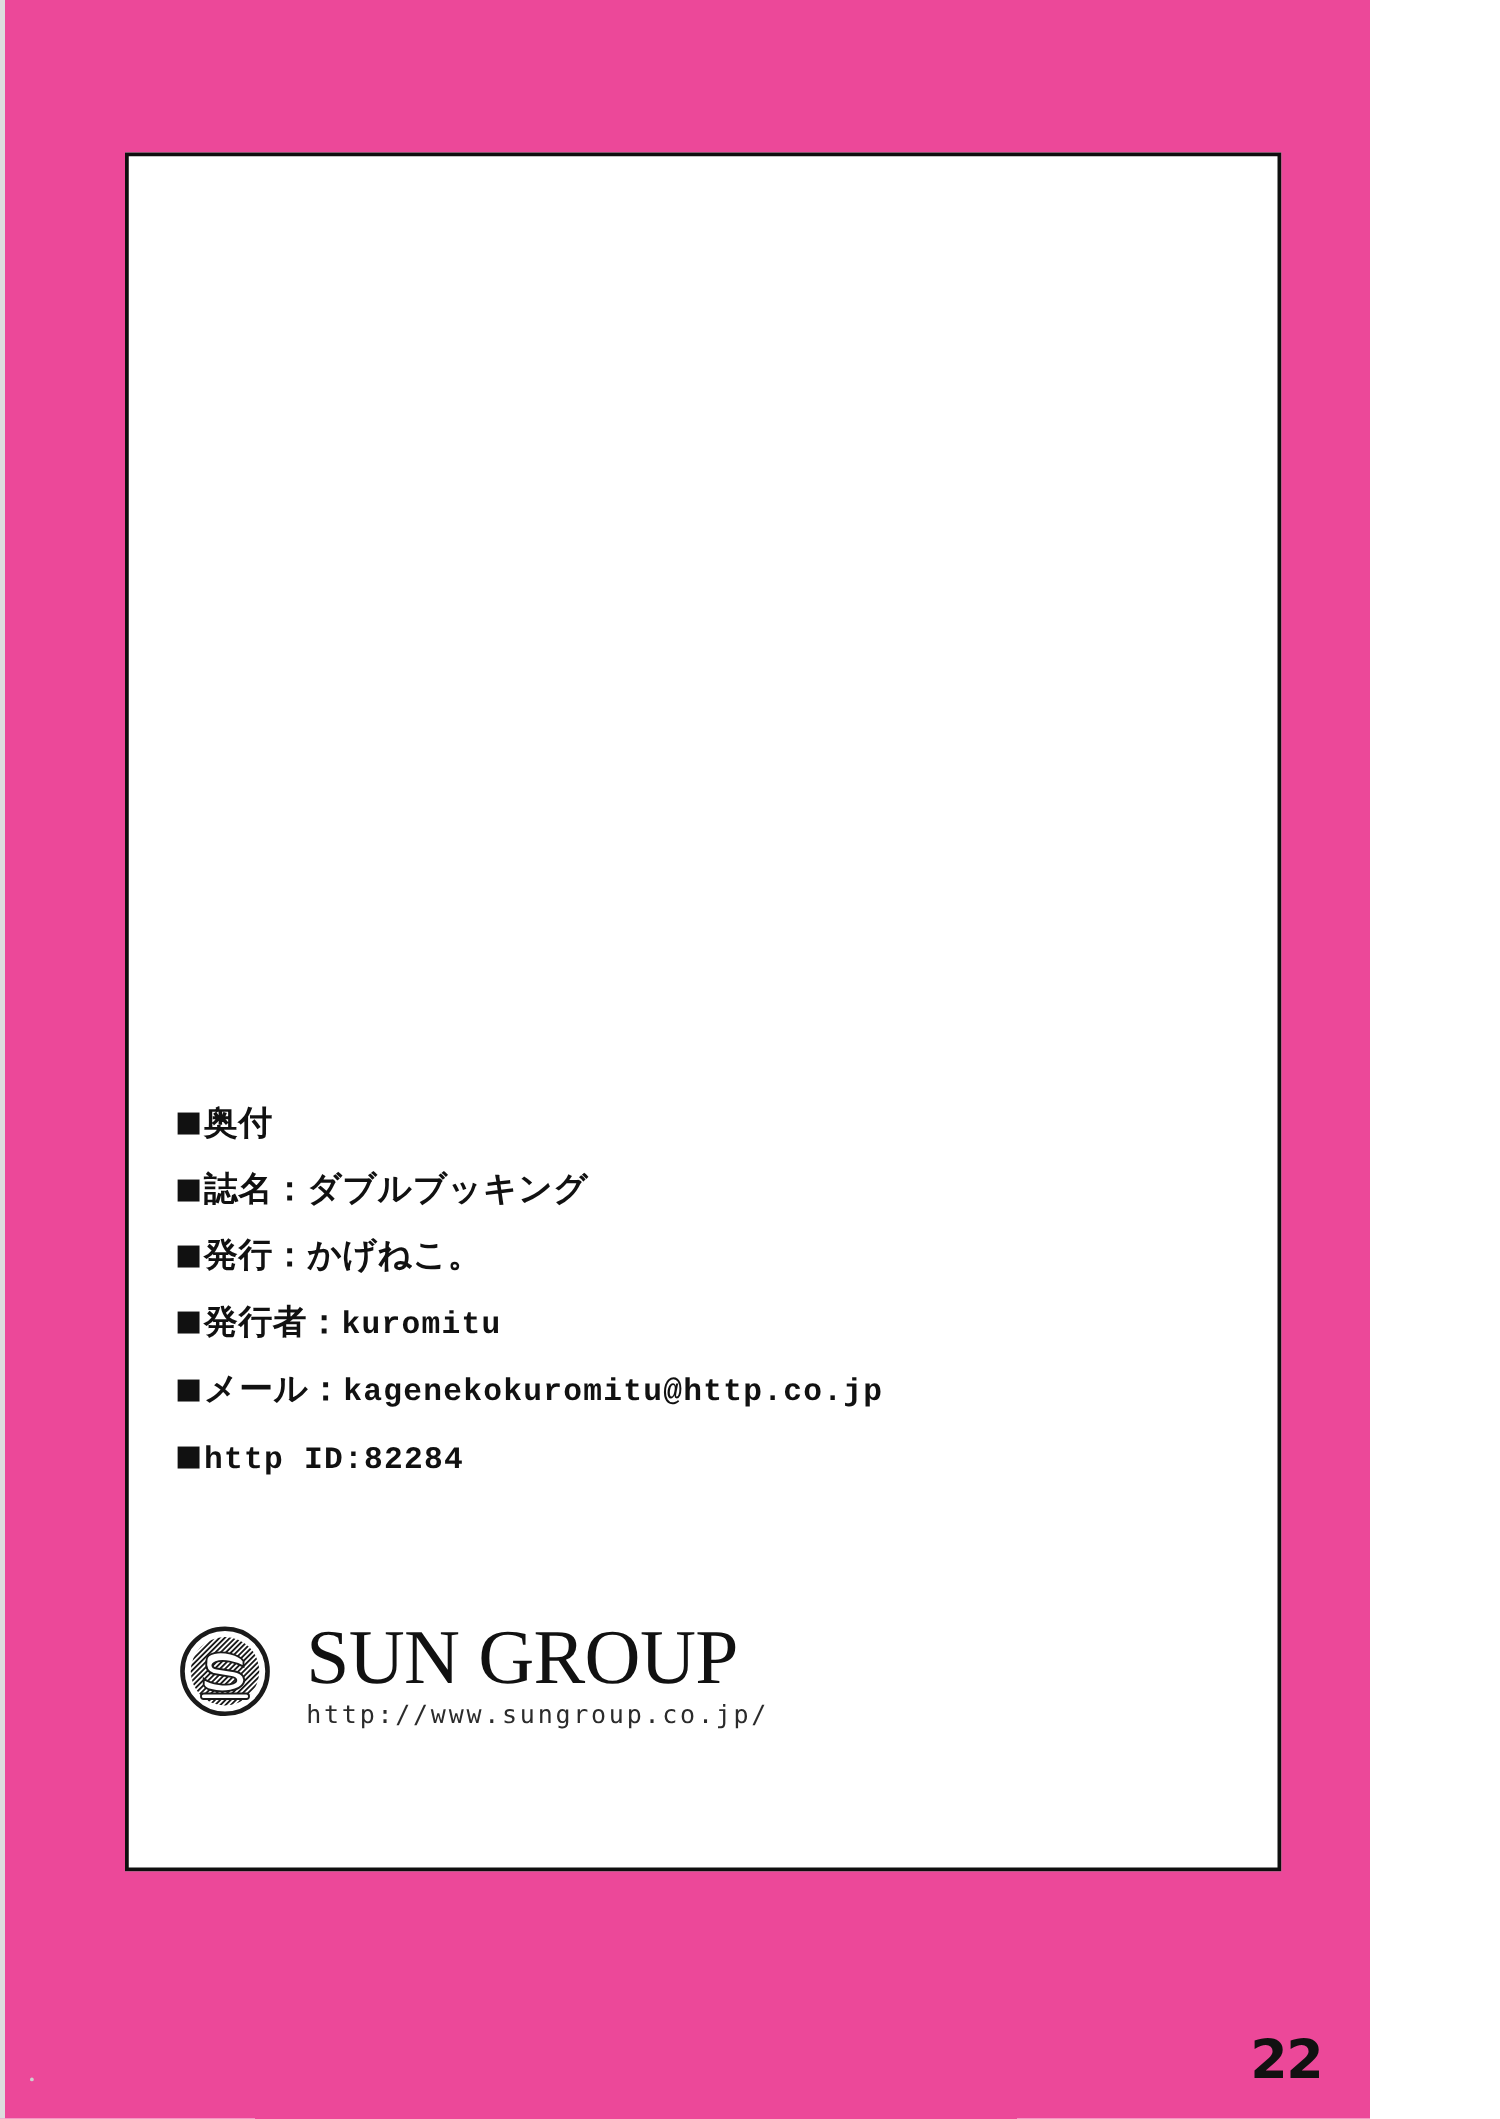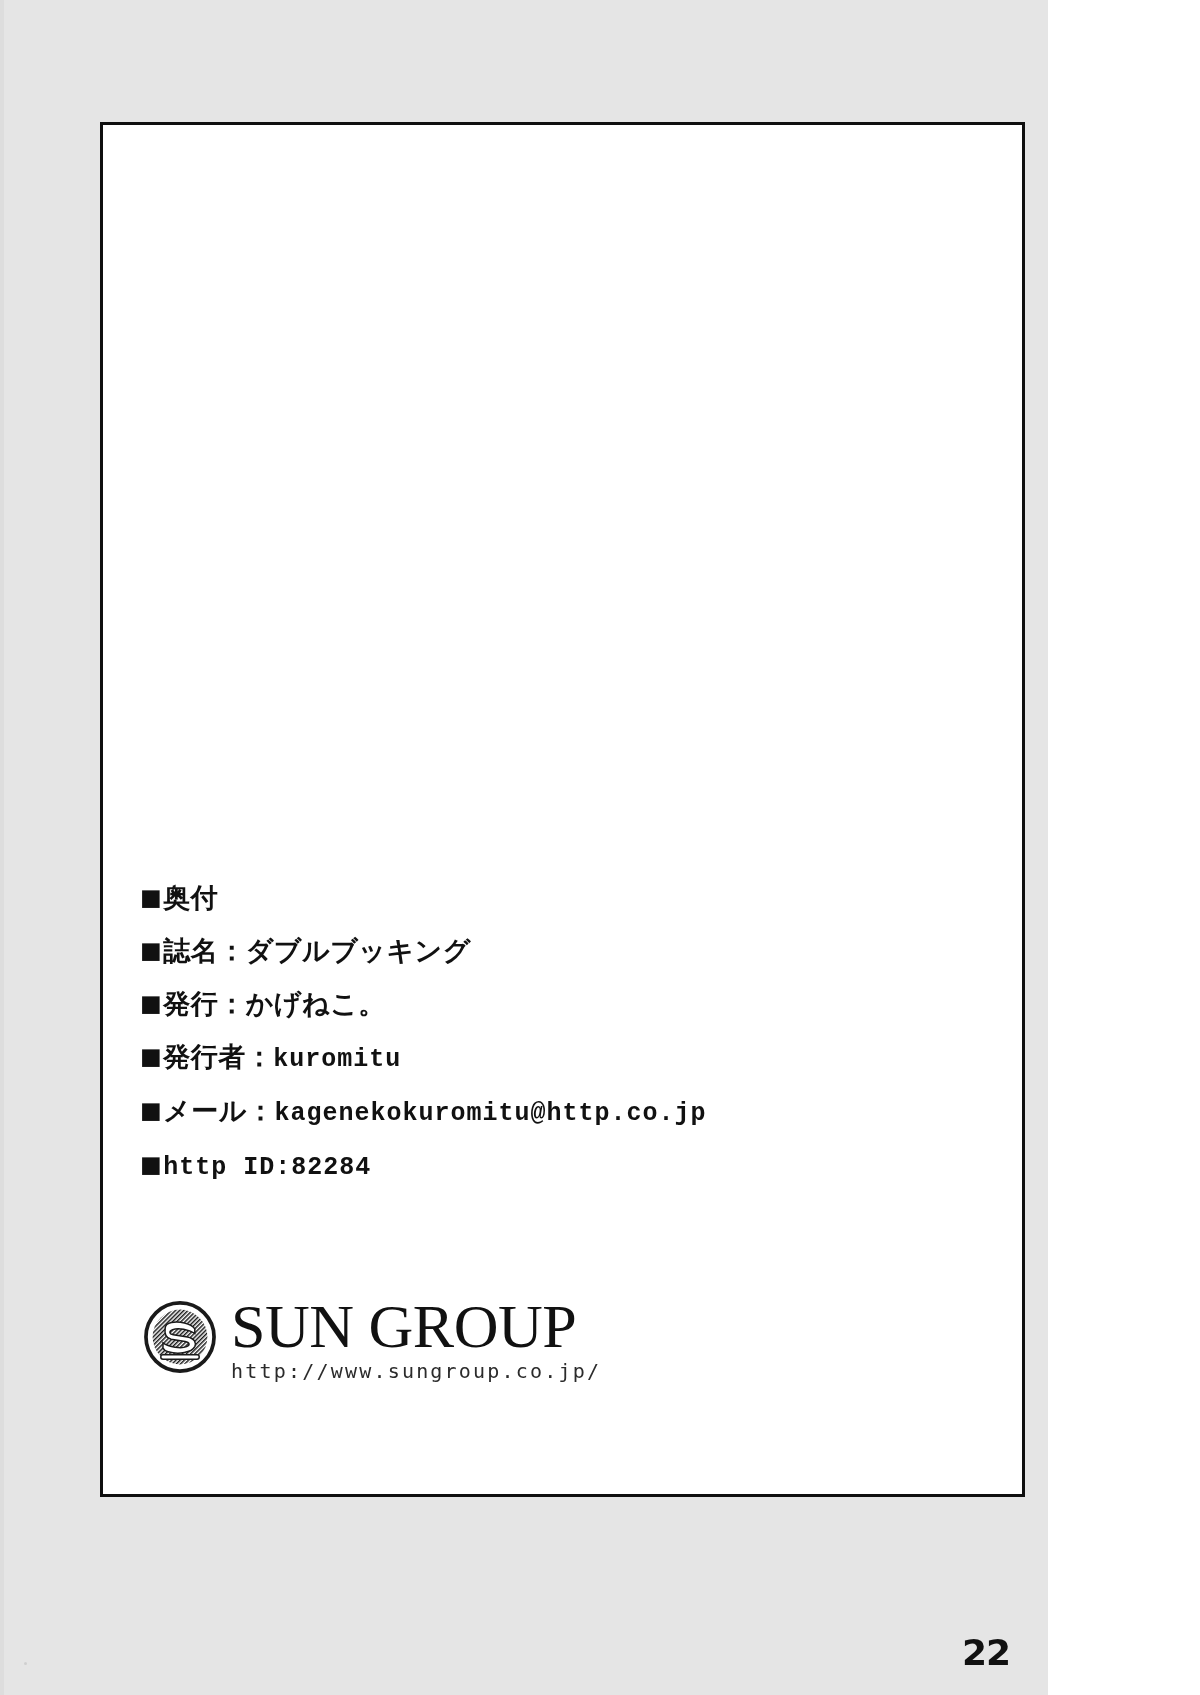--- a/index.html
+++ b/index.html
@@ -4,23 +4,24 @@
 <style>
   html, body {
     margin: 0;
     padding: 0;
     background: #ffffff;
   }
   .page {
     position: relative;
     width: 1048px;
     height: 1695px;
-    background: #e5e5e5;
+    background: #ec4899;
     font-family: "Liberation Sans", sans-serif;
     overflow: hidden;
+    padding-left: 48px;
   }
 
   
   .frame {
     position: absolute;
     left: 100px;
     top: 122px;
     width: 925px;
     height: 1375px;
     border: 3px solid #0f0f0f;
@@ -67,21 +68,21 @@
     display: flex;
     align-items: flex-start;
   }
   .logo-mark {
     width: 74px;
     height: 74px;
     flex: 0 0 auto;
     margin-top: 4px;
   }
   .logo-text-wrap {
-    margin-left: 14px;
+    margin-left: 28px;
     display: flex;
     flex-direction: column;
     align-items: flex-start;
   }
   .logo-word {
     font-family: "Liberation Serif", serif;
     font-size: 62px;
     line-height: 0.98;
     color: #111111;
     letter-spacing: -0.5px;
@@ -95,21 +96,21 @@
     margin-top: 2px;
     white-space: nowrap;
   }
 
   
   .page-number {
     position: absolute;
     right: 38px;
     bottom: 22px;
     font-family: "DejaVu Sans", sans-serif;
-    font-size: 36px;
+    font-size: 43px;
     font-weight: bold;
     color: #111111;
     letter-spacing: -1px;
   }
 
   
   .edge-mark {
     position: absolute;
     background: #dddddd;
   }

